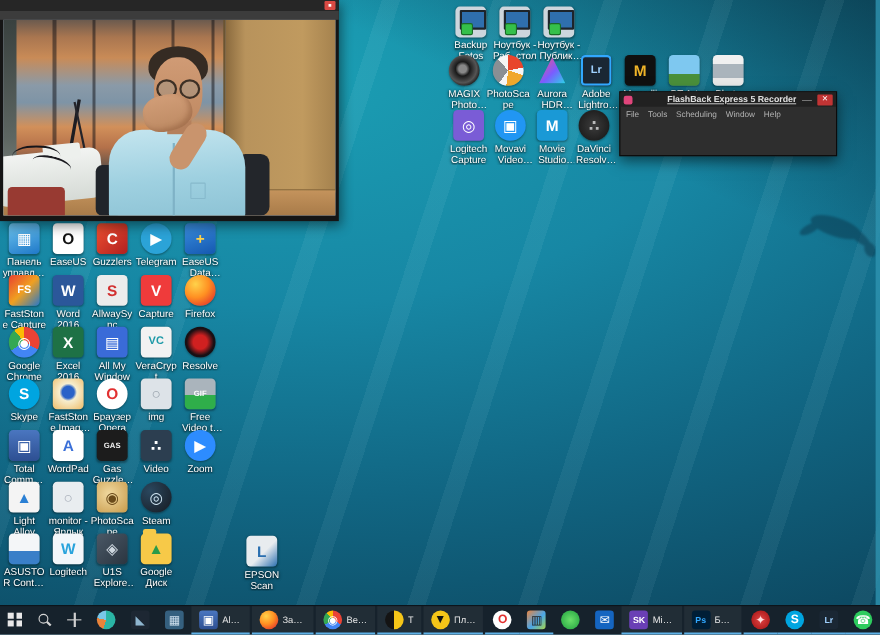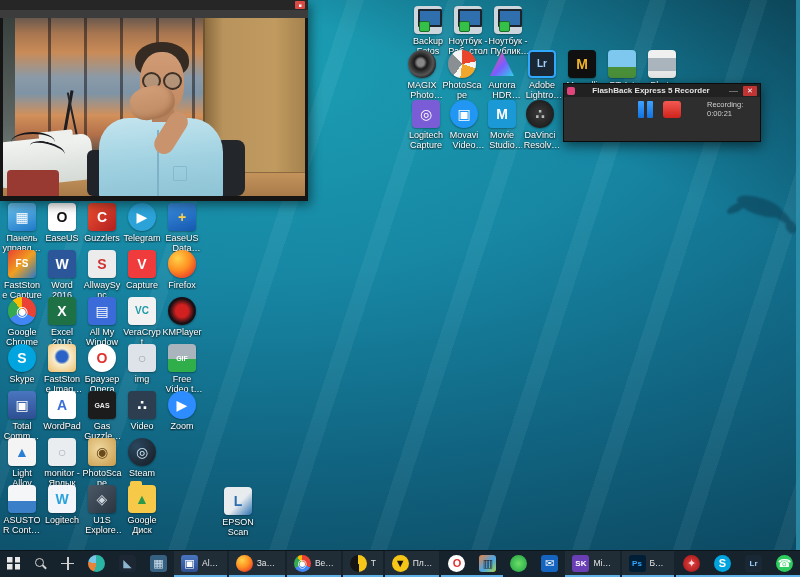--- a/index.html
+++ b/index.html
@@ -98,22 +98,22 @@
     background:linear-gradient(180deg,#d19d77,#bd8a63);border-radius:42% 46% 46% 40%;
     transform:rotate(-12deg);box-shadow:inset -3px -3px 5px rgba(120,70,40,.35);}
   .p-arm{left:158px;top:92px;width:20px;height:46px;background:#c9946d;
     transform:rotate(32deg);border-radius:10px;}
 
   
   .rec{left:563px;top:83px;width:196px;height:57px;background:#2e2e2e;
     border:1px solid #0b0b0b;box-shadow:0 4px 12px rgba(0,0,0,.55);z-index:30;}
   .rec-title{height:13px;background:#212121;display:flex;align-items:center;padding:0 3px;gap:3px;}
   .rec-appicon{width:8px;height:8px;background:#e0457b;border-radius:2px;flex:0 0 auto;}
-  .rec-title-text{flex:1;text-align:center;font-size:8px;font-weight:bold;color:#e2e2e2;
-    white-space:nowrap;overflow:hidden;}
+  .rec-title-text{flex:1;text-align:right;font-size:8px;font-weight:bold;color:#e2e2e2;
+    white-space:nowrap;overflow:hidden;text-decoration:underline;}
   .rec-min{color:#9a9a9a;font-size:9px;line-height:6px;padding:0 2px;}
   .rec-close{width:14px;height:10px;background:#c13434;color:#fff;font-size:7px;line-height:1;
     display:flex;align-items:center;justify-content:center;border-radius:1px;}
   .rec-menu{display:flex;gap:8px;padding:2px 5px 1px 5px;font-size:7.5px;color:#b2b2b2;}
   .rec-menu span{white-space:nowrap;}
   .rec-body{display:flex;align-items:center;padding:3px 0 0 74px;gap:10px;}
   .rec-pause{display:flex;gap:3px;}
   .rec-pause i{display:block;width:6px;height:17px;background:linear-gradient(180deg,#3fa2ff,#1272e0);border-radius:1px;}
   .rec-stop{width:18px;height:17px;background:linear-gradient(180deg,#f25a52,#cf231c);border-radius:3px;}
   .rec-status{font-size:7.5px;color:#cfcfcf;line-height:9px;margin-left:16px;}
@@ -234,21 +234,21 @@
         <div class="dicon-label">All My Window</div>
       </div>
       <div class="dicon" style="left: 122px; top: 297px;">
         <div class="dicon-img" style="background: rgb(242, 242, 242);">
           <span class="dicon-glyph" style="color: rgb(30, 154, 168); font-size: 10px;">VC</span>
         </div>
         <div class="dicon-label">VeraCrypt</div>
       </div>
       <div class="dicon" style="left: 162px; top: 297px;">
         <div class="dicon-img circle" style="background: radial-gradient(circle, rgb(208, 32, 32) 0px, rgb(208, 32, 32) 32%, rgb(24, 16, 20) 62%);"></div>
-        <div class="dicon-label">KMPlayer</div>
+        <div class="dicon-label">Resolve</div>
       </div>
       <div class="dicon" style="left: 2px; top: 344px;">
         <div class="dicon-img circle" style="background: rgb(0, 165, 224);">
           <span class="dicon-glyph" style="color: rgb(255, 255, 255); font-size: 14px;">S</span>
         </div>
         <div class="dicon-label">Skype</div>
       </div>
       <div class="dicon" style="left: 42px; top: 344px;">
         <div class="dicon-img" style="background: radial-gradient(circle at 50% 45%, rgb(42, 98, 200) 0px, rgb(42, 98, 200) 26%, rgb(247, 238, 207) 38%, rgb(240, 192, 112) 95%);"></div>
         <div class="dicon-label">FastStone Image Viewer</div>
@@ -453,31 +453,27 @@
     </div>
   </div>
 
   <div class="rec abs">
     <div class="rec-title">
       <span class="rec-appicon"></span>
       <span class="rec-title-text">FlashBack Express 5 Recorder</span>
       <span class="rec-min">—</span>
       <span class="rec-close">✕</span>
     </div>
-    <div class="rec-body">
-      <span class="rec-pause">
-          <i></i>
-          <i></i>
-        </span>
-      <span class="rec-stop"></span>
-      <span class="rec-status">
-        <span>Recording:</span><br>
-        <span>0:00:21</span>
-      </span>
-    </div>
+    <div class="rec-menu" id="rec-menu">
+        <span>File</span>
+        <span>Tools</span>
+        <span>Scheduling</span>
+        <span>Window</span>
+        <span>Help</span>
+      </div>
   </div>
 
   <div class="taskbar abs" id="taskbar">
       <div class="tb-item">
         <span class="gl-start"></span>
       </div>
       <div class="tb-item">
         <span class="gl-search"></span>
       </div>
       <div class="tb-item">

